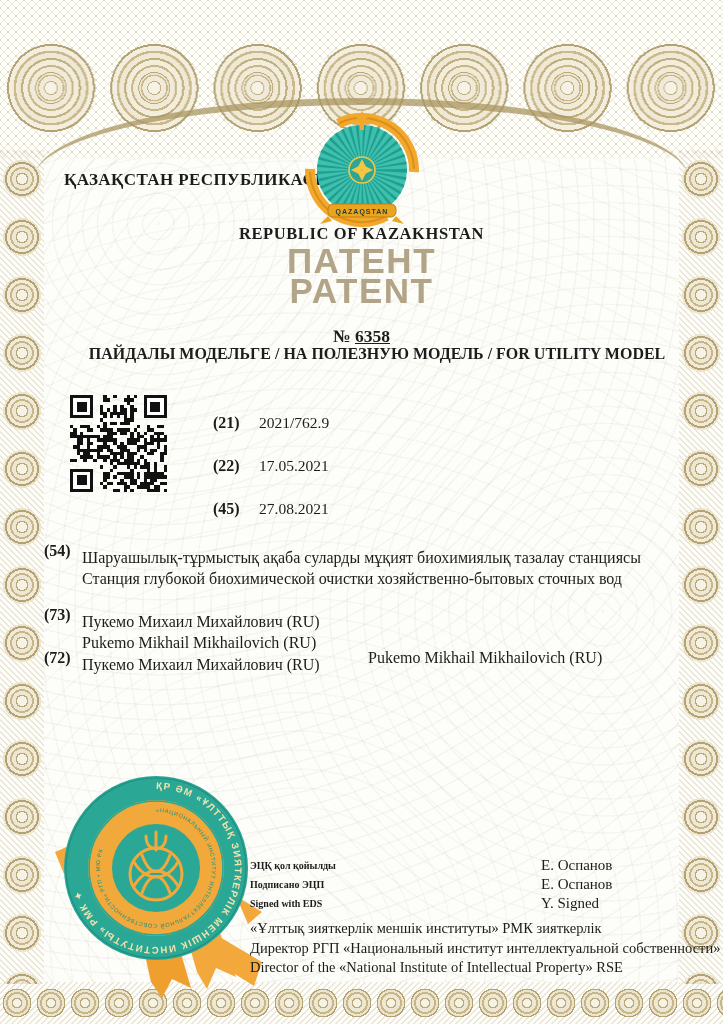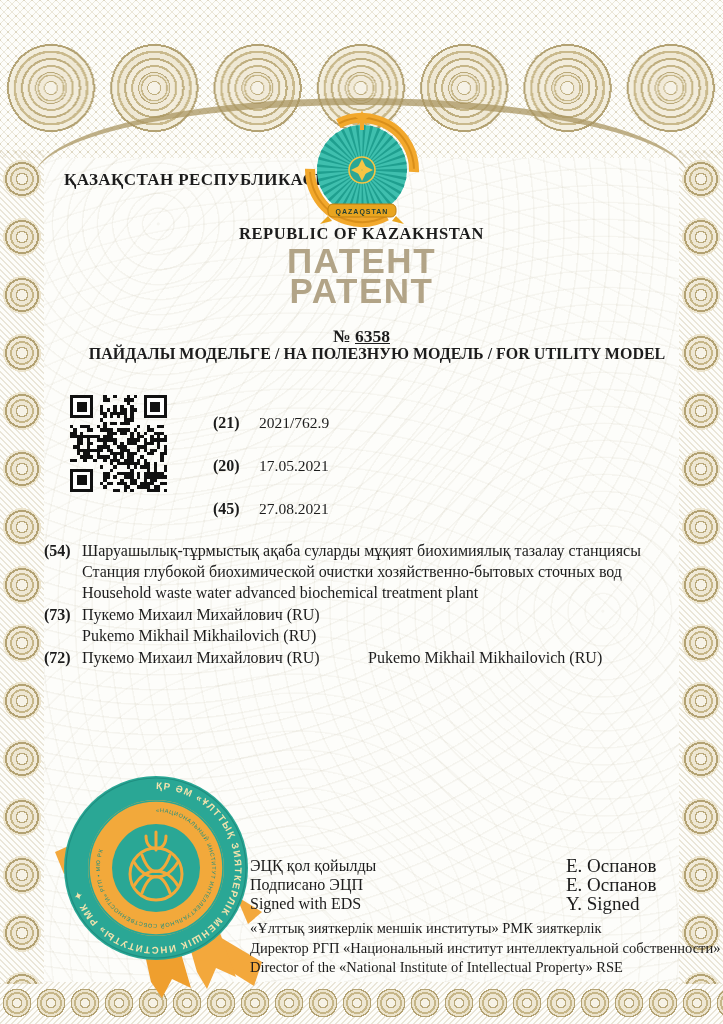--- a/index.html
+++ b/index.html
@@ -82,31 +82,31 @@
   }
   
   .qr{position:absolute;left:70px;top:394px;width:97px;height:99px;}
   .qr svg{width:100%;height:100%;display:block;}
   .fields{position:absolute;left:213px;top:414px;font-size:15.5px;}
   .field-row{display:flex;margin-bottom:25px;line-height:18px;}
   .field-row .code{font-weight:bold;width:46px;font-size:16px;}
   
   .section{position:absolute;left:44px;font-size:16px;line-height:21px;}
   .section .code{position:absolute;left:0;top:0;font-weight:bold;}
-  .section .lines{margin-left:38px;}
+  .section .lines{margin-left:38px;margin-top:7px;}
   .s54{top:540px;}
   .s73{top:604px;}
   .s72{top:647px;}
   .s72 .right-col{position:absolute;left:324px;top:0;white-space:nowrap;}
   
   .seal{position:absolute;left:50px;top:756px;width:212px;height:248px;}
   .seal svg{width:100%;height:100%;display:block;}
   
-  .sig-labels{position:absolute;left:250px;top:856px;font-size:16px;line-height:19px;}
-  .sig-names{position:absolute;left:566px;top:856px;font-size:19px;line-height:19px;}
+  .sig-labels{position:absolute;left:250px;top:856px;font-size:10px;line-height:19px;font-weight:bold;}
+  .sig-names{position:absolute;left:541px;top:856px;font-size:15px;line-height:19px;}
   .footer{position:absolute;left:250px;top:919px;font-size:14.5px;line-height:19.5px;}
 </style>
 </head>
 <body>
 
 <div class="page">
 
   <div class="b-top"></div>
   <div class="b-left"></div>
   <div class="b-right"></div>
@@ -172,35 +172,34 @@
         <rect x="2" y="24" width="3" height="3" fill="#111"></rect>
       </svg>
   </div>
 
   <div class="fields">
     <div class="field-row">
       <span class="code">(21)</span>
       <span class="val">2021/762.9</span>
     </div>
     <div class="field-row">
-      <span class="code">(20)</span>
+      <span class="code">(22)</span>
       <span class="val">17.05.2021</span>
     </div>
     <div class="field-row">
       <span class="code">(45)</span>
       <span class="val">27.08.2021</span>
     </div>
   </div>
 
   <div class="section s54">
     <span class="code">(54)</span>
     <div class="lines">
       <div>Шаруашылық-тұрмыстық ақаба суларды мұқият биохимиялық тазалау станциясы</div>
       <div>Станция глубокой биохимической очистки хозяйственно-бытовых сточных вод</div>
-      <div>Household waste water advanced biochemical treatment plant</div>
     </div>
   </div>
 
   <div class="section s73">
     <span class="code">(73)</span>
     <div class="lines">
       <div>Пукемо Михаил Михайлович (RU)</div>
       <div>Pukemo Mikhail Mikhailovich (RU)</div>
     </div>
   </div>

